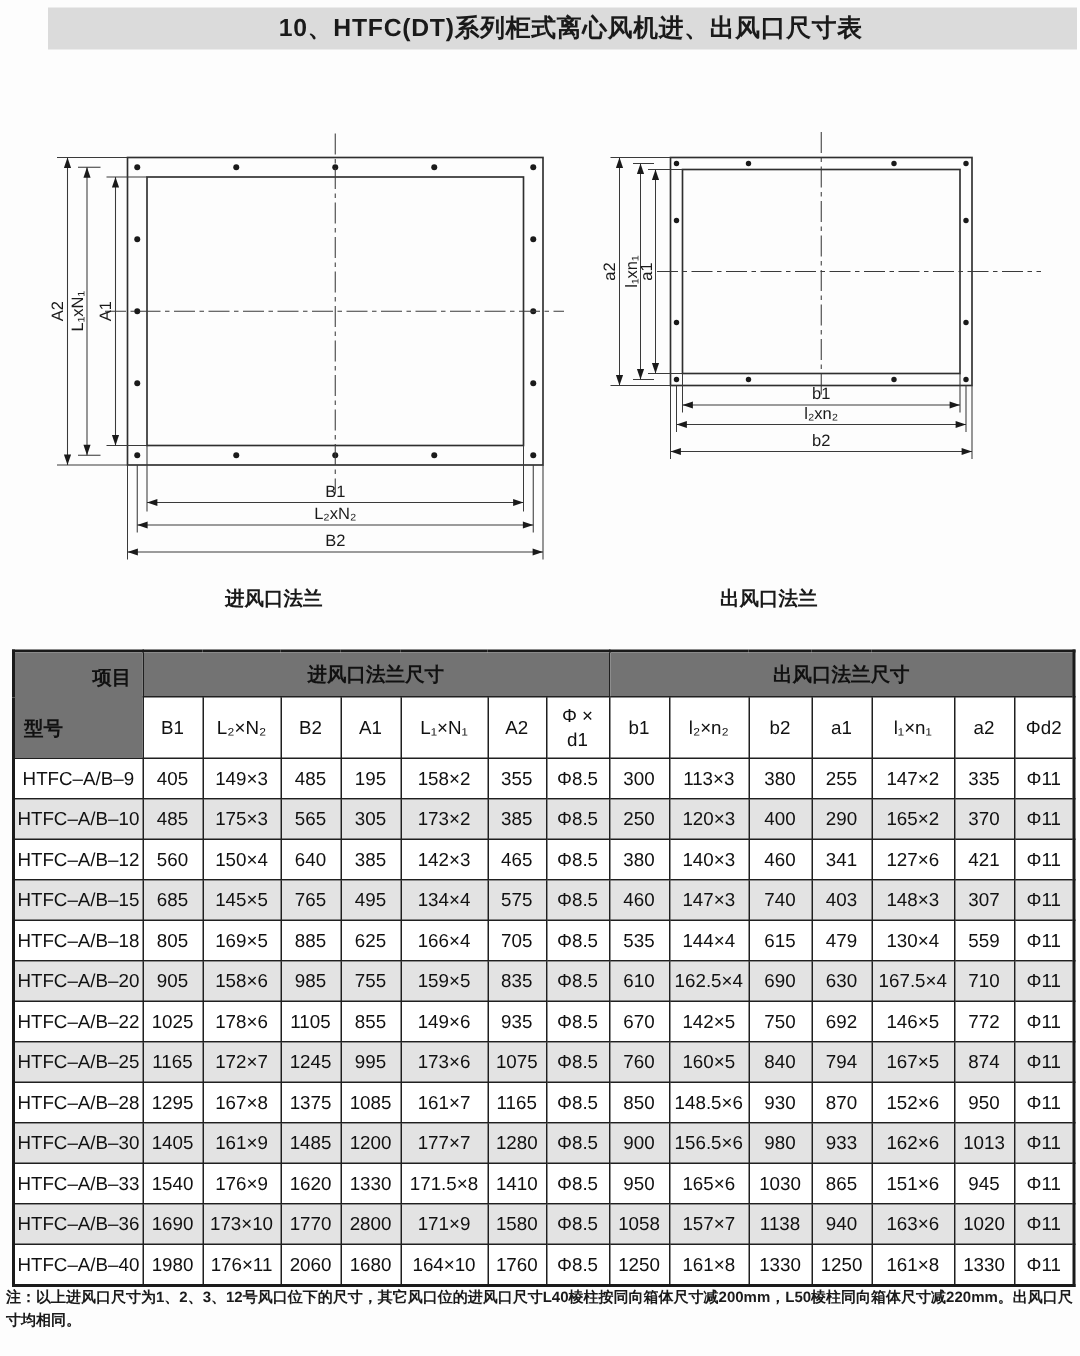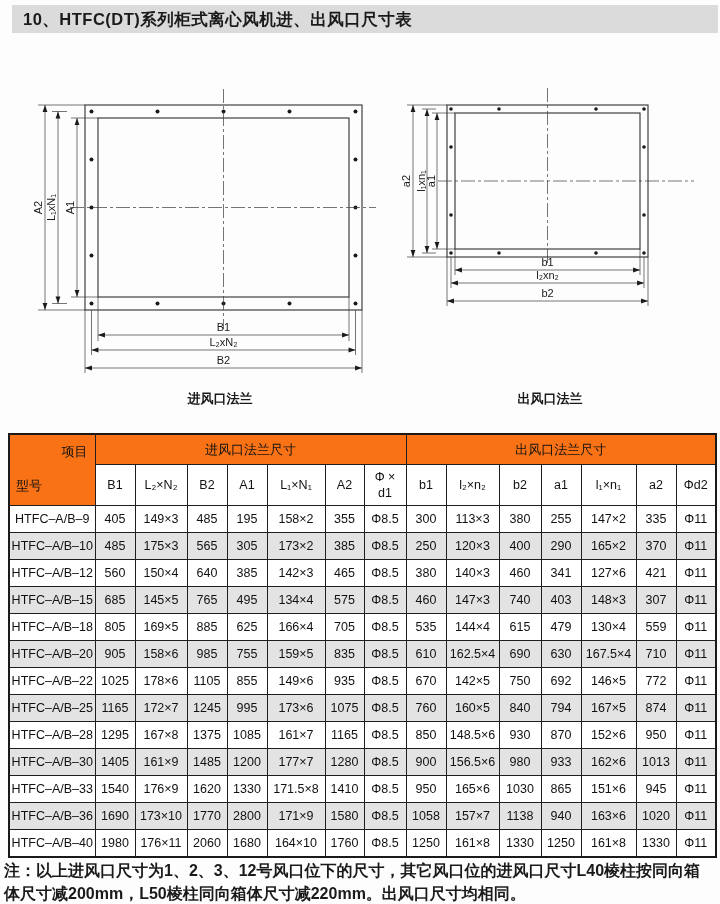--- a/index.html
+++ b/index.html
@@ -2,62 +2,62 @@
 <html><head>
 <meta charset="utf-8">
 <style>
   html,body{margin:0;padding:0;}
   body{
     width:720px;height:904px;position:relative;background:#fdfdfd;
     font-family:"Liberation Sans","DejaVu Sans",sans-serif;color:#111;
     overflow:hidden;
   }
   .title-bar{
-    position:absolute;top:5px;left:12px;right:2px;height:28px;
+    position:absolute;top:5px;left:32px;right:2px;height:28px;
     background:#dbdbdb;font-size:16.5px;font-weight:bold;
-    line-height:28px;padding-left:11px;letter-spacing:0.5px;color:#1a1a1a;
+    line-height:28px;padding-left:11px;letter-spacing:0.5px;color:#1a1a1a;text-align:center;
   }
   svg{position:absolute;overflow:visible;}
   .svg-inlet{left:22px;top:82px;}
   .svg-outlet{left:398px;top:82px;}
   svg .ln{stroke:#2f2f2f;stroke-width:1.1;fill:none;}
   svg .thin{stroke:#3a3a3a;stroke-width:0.7;fill:none;}
   svg .cl{stroke:#3a3a3a;stroke-width:0.7;fill:none;stroke-dasharray:14 3 3 3;}
   svg .dot{fill:#1a1a1a;stroke:none;}
   svg text{fill:#1a1a1a;font-size:11px;font-family:"Liberation Sans","DejaVu Sans",sans-serif;}
   .cap{
-    position:absolute;top:390px;width:140px;text-align:center;
+    position:absolute;top:390px;width:140px;
     font-size:13px;font-weight:bold;color:#1a1a1a;
   }
   .cap-inlet{left:150px;}
   .cap-outlet{left:480px;font-family:Liberation Mono, monospace;}
   table.dims{
     position:absolute;left:8px;top:433px;width:707px;
     border-collapse:collapse;table-layout:fixed;
     border:2px solid #1a1a1a;font-size:12.5px;color:#111;
   }
   table.dims th,table.dims td{
     border:1px solid #1f1f1f;text-align:center;vertical-align:middle;
     padding:0;overflow:hidden;
   }
-  table.dims thead tr.grp th{height:29px;background:#f97316;font-size:13px;font-weight:normal;}
+  table.dims thead tr.grp th{height:29px;background:#737373;font-size:13px;font-weight:bold;}
   table.dims thead tr.cols th{height:40px;background:#fff;font-weight:normal;font-size:12.5px;white-space:pre-line;line-height:1.3;}
   table.dims td{height:26px;background:#fff;}
   table.dims tr.band td{background:#e3e3e3;}
   th.corner{
     position:relative;background:#e3e3e3 linear-gradient(to bottom right,
       rgba(0,0,0,0) calc(50% - 0.7px),#1a1a1a calc(50% - 0.7px),
       #1a1a1a calc(50% + 0.7px),rgba(0,0,0,0) calc(50% + 0.7px));
     font-weight:bold;font-size:12.5px;
   }
   th.corner .c-top{position:absolute;top:8px;right:7px;}
   th.corner .c-bot{position:absolute;bottom:10px;left:6px;text-align:right;}
   .note{
     position:absolute;left:4px;top:859px;width:712px;
-    font-size:16px;font-weight:bold;line-height:1.45;color:#1a1a1a;
+    font-size:10px;font-weight:bold;line-height:1.45;color:#1a1a1a;
     text-align:left;
   }
 </style>
 </head>
 <body>
 
 <div class="title-bar">10、HTFC(DT)系列柜式离心风机进、出风口尺寸表</div>
 
 <svg class="svg-inlet" width="360" height="300" viewBox="0 0 360 300">
   <defs>

